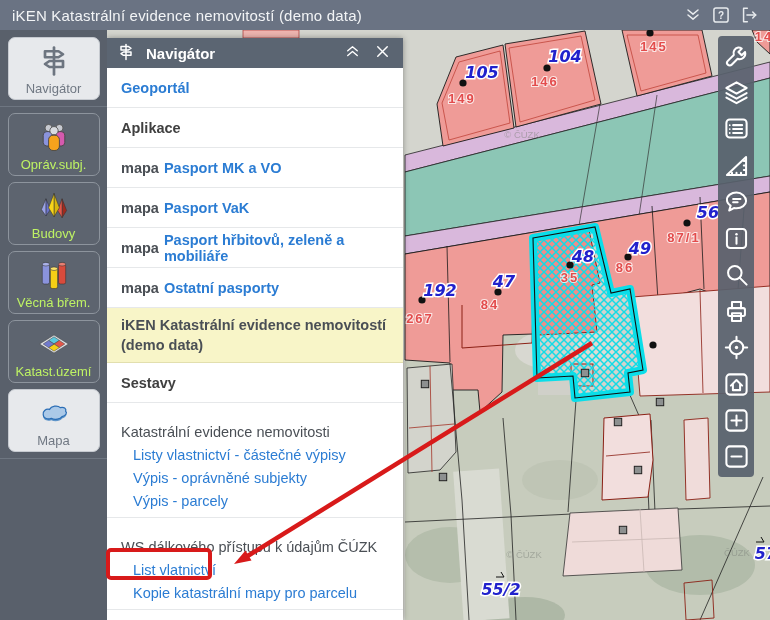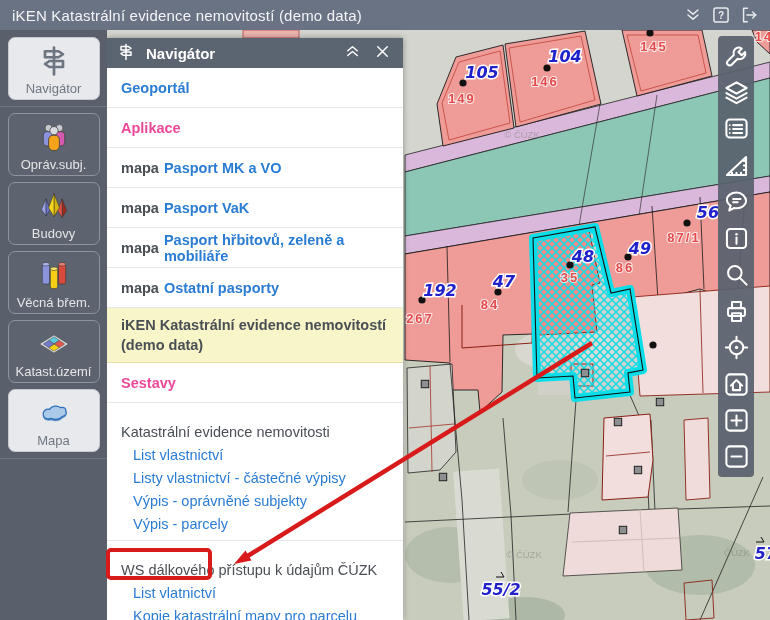--- a/index.html
+++ b/index.html
@@ -13,42 +13,42 @@
   #title-icons{display:flex;align-items:center;gap:6px;padding-right:10px;}
   .tbar-ico{width:22px;height:22px;color:#e8ebee;display:flex;align-items:center;justify-content:center;cursor:pointer;}
   .tbar-ico svg{width:20px;height:20px;}
 
   
   #sidebar{position:absolute;left:0;top:30px;width:107px;height:590px;background:#59606b;z-index:30;
     display:flex;flex-direction:column;align-items:center;padding-top:4px;box-sizing:border-box;}
   .side-btn{width:92px;height:63px;margin:3px 0;border:1px solid #8d949d;border-radius:7px;
     background:#5d646f;display:flex;flex-direction:column;align-items:center;justify-content:center;
     cursor:pointer;box-sizing:border-box;}
-  .side-btn .lbl{font-size:13px;color:#e5e5e5;margin-top:1px;}
+  .side-btn .lbl{font-size:13px;color:#bef264;margin-top:1px;}
   .side-btn .ic{width:38px;height:38px;display:flex;align-items:center;justify-content:center;}
   .side-btn .ic svg{width:36px;height:36px;}
   .side-btn.active{background:#e7e9ec;border-color:#c6cad0;}
   .side-btn.active .lbl{color:#707883;}
   .side-btn.active .ic{color:#6d7580;}
   .side-sep{width:107px;border-top:1px solid #6e7681;margin:3px 0;}
 
   
   #panel{position:absolute;left:107px;top:38px;width:296px;height:582px;background:#ffffff;
     z-index:20;box-shadow:0 0 6px rgba(0,0,0,.35);display:flex;flex-direction:column;box-sizing:border-box;}
   #panel-header{height:30px;background:#5b6572;display:flex;align-items:center;color:#fff;flex:0 0 30px;}
   #panel-header .ph-ic{width:22px;height:22px;margin-left:9px;color:#fff;}
   #panel-header .ph-ic svg{width:20px;height:20px;}
   #panel-header .ph-title{font-weight:bold;font-size:15px;margin-left:8px;flex:1;}
   .ph-btn{width:22px;height:22px;color:#fff;margin-right:8px;cursor:pointer;}
   .ph-btn svg{width:19px;height:19px;}
   #panel-rows{flex:1;overflow:hidden;}
   .row{height:39px;display:flex;align-items:center;padding:0 14px;border-bottom:1px solid #e6e8ea;
     font-size:14.5px;font-weight:bold;}
   .plink{color:#2b7cd3;text-decoration:none;cursor:pointer;}
-  .muted{color:#ec4899;}
+  .muted{color:#404040;}
   .pre{color:#4a4f55;margin-right:5px;}
   .row.hl{height:auto;padding:7px 14px;background:#f8f5c8;color:#4a4f55;line-height:20px;
     border-bottom:1px solid #e2dfae;}
   .grp{padding:9px 14px 4px 14px;border-bottom:1px solid #e6e8ea;}
   .ghead{color:#4a4f55;font-size:14.5px;line-height:24px;margin-top:8px;}
   .glink{display:block;font-size:14.5px;line-height:23px;padding-left:12px;color:#2b7cd3;
     text-decoration:none;cursor:pointer;}
 
   
   #map-wrap{position:absolute;left:105px;top:30px;width:665px;height:590px;z-index:1;}
@@ -416,21 +416,20 @@
       <div class="row">
         <span class="pre">mapa</span>
         <a class="plink">Ostatní pasporty</a>
       </div>
       <div class="row hl">iKEN Katastrální evidence nemovitostí (demo data)</div>
       <div class="row">
         <span class="muted">Sestavy</span>
       </div>
       <div class="grp">
         <div class="ghead">Katastrální evidence nemovitosti</div>
-        <a class="glink">List vlastnictví</a>
         <a class="glink">Listy vlastnictví - částečné výpisy</a>
         <a class="glink">Výpis - oprávněné subjekty</a>
         <a class="glink">Výpis - parcely</a>
       </div>
       <div class="grp">
         <div class="ghead">WS dálkového přístupu k údajům ČÚZK</div>
         <a class="glink">List vlatnictví</a>
         <a class="glink">Kopie katastrální mapy pro parcelu</a>
       </div>
     </div>

